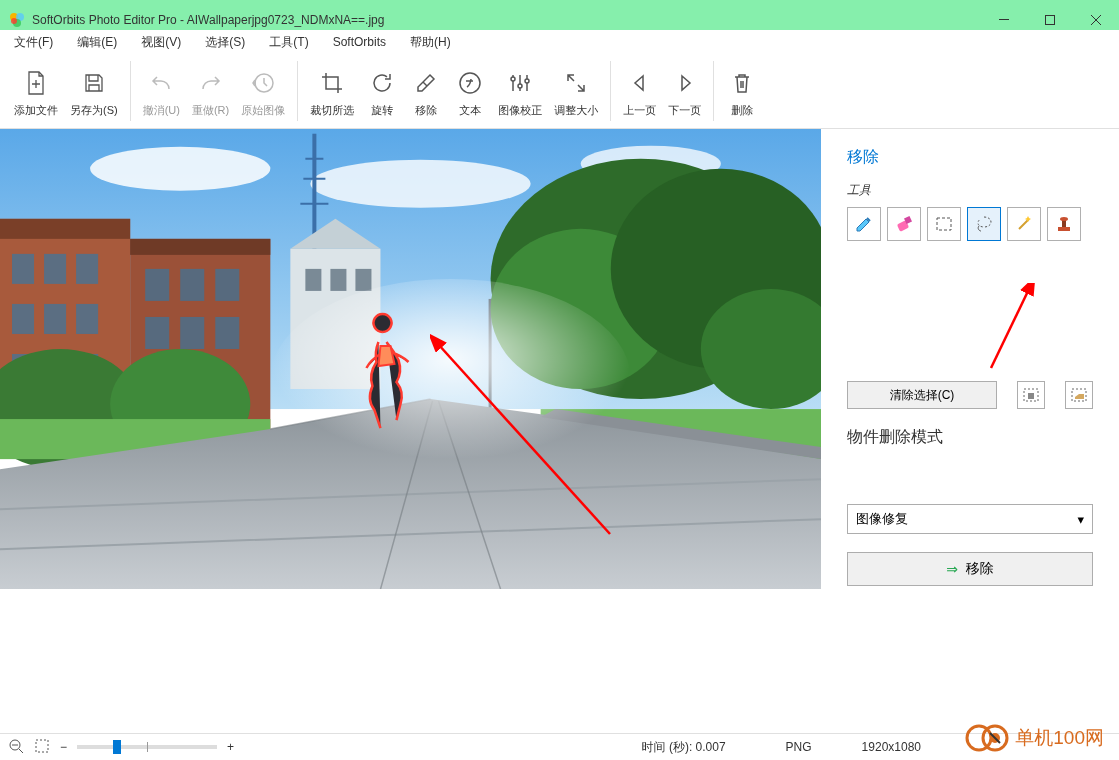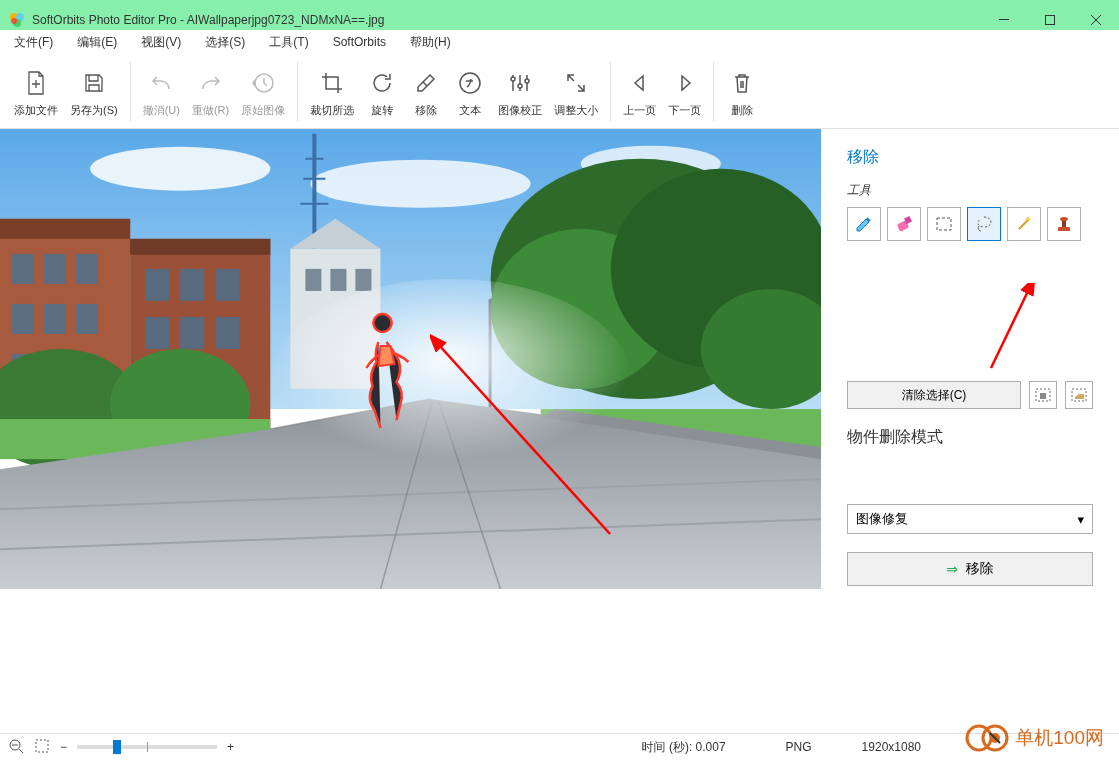--- a/index.html
+++ b/index.html
@@ -28,21 +28,21 @@
 .canvas-view { flex: 1; position: relative; overflow: hidden; background: #fff; }
 .canvas-img { width: 100%; height: 460px; position: relative; }
 
 .side-panel { width: 298px; background: #fff; padding: 18px 26px; display: flex; flex-direction: column; }
 .panel-title { color: #0078d4; font-size: 16px; margin-bottom: 14px; }
 .panel-label { font-size: 12px; color: #333; margin-bottom: 8px; font-style: italic; }
 .tool-row { display: flex; gap: 6px; margin-bottom: 20px; }
 .tool-box { width: 34px; height: 34px; border: 1px solid #b0b0b0; display: flex; align-items: center; justify-content: center; cursor: pointer; background: #fff; }
 .tool-box.selected { border-color: #0078d4; background: #e5f1fb; }
 
-.clear-row { display: flex; gap: 8px; align-items: center; margin-top: 120px; margin-bottom: 18px; }
+.clear-row { display: flex; gap: 20px; align-items: center; margin-top: 120px; margin-bottom: 18px; }
 .clear-btn { flex: 1; height: 28px; border: 1px solid #adadad; background: #f0f0f0; font-size: 12px; cursor: pointer; }
 .icon-btn { width: 28px; height: 28px; border: 1px solid #adadad; display: flex; align-items: center; justify-content: center; cursor: pointer; }
 
 .mode-label { font-size: 16px; color: #333; margin-bottom: 8px; }
 .mode-select { width: 100%; height: 30px; border: 1px solid #adadad; padding: 0 8px; font-size: 13px; margin-bottom: 18px; background: #fff; margin-top: 48px; }
 .remove-btn { width: 100%; height: 34px; border: 1px solid #adadad; background: #f0f0f0; font-size: 14px; display: flex; align-items: center; justify-content: center; gap: 8px; cursor: pointer; }
 
 .statusbar { height: 27px; border-top: 1px solid #e0e0e0; display: flex; align-items: center; padding: 0 8px; font-size: 12px; color: #333; gap: 10px; }
 .status-sep { margin-left: auto; }
 .zoom-slider { width: 140px; height: 4px; background: #ddd; position: relative; }

